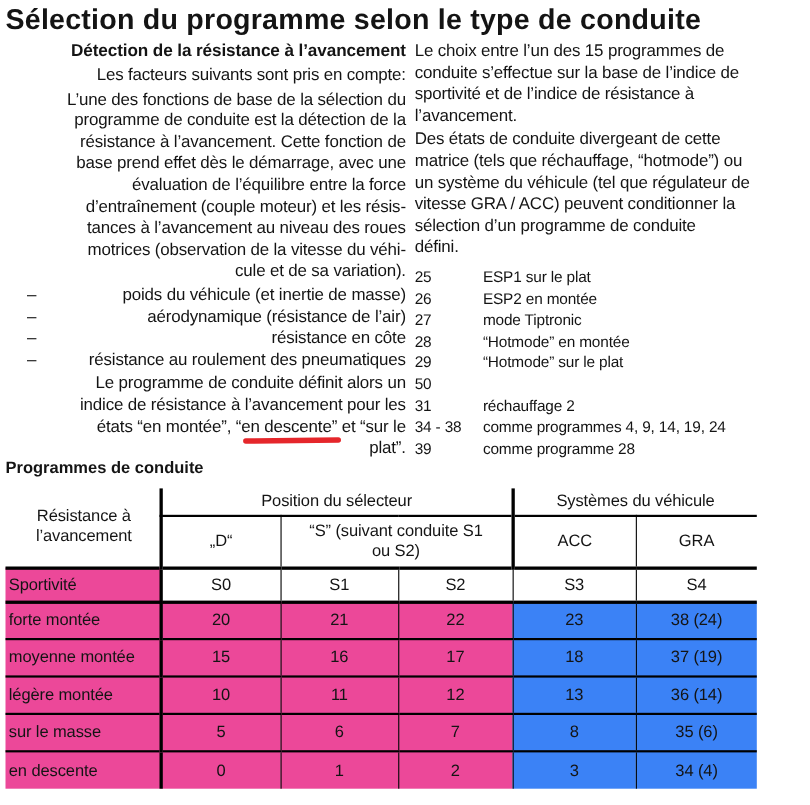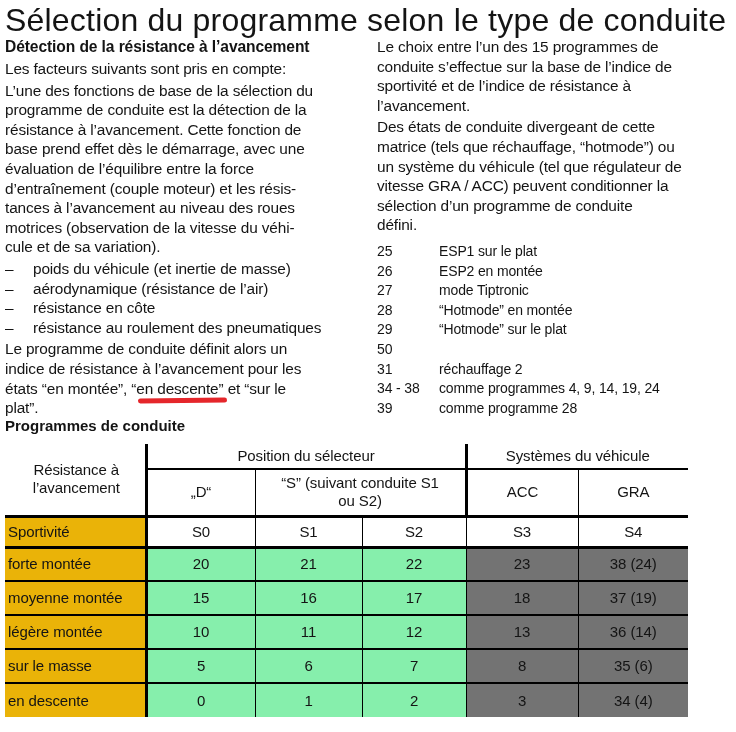--- a/index.html
+++ b/index.html
@@ -6,29 +6,29 @@
   html, body { margin: 0; padding: 0; }
   body {
     width: 736px; height: 732px; overflow: hidden;
     background: #ffffff; color: #141414;
     font-family: "Liberation Sans", sans-serif;
   }
   .page { position: relative; width: 736px; height: 732px; }
 
   .title {
     position: absolute; left: 5px; top: 2px;
-    font-size: 32px; font-weight: 400; letter-spacing: 0.2px;
+    font-size: 26px; font-weight: 700; letter-spacing: 0.2px;
     white-space: nowrap;
   }
 
   .columns {
     position: absolute; left: 5px; top: 37px; width: 726px;
     display: flex;
   }
-  .col-left  { width: 364px; }
+  .col-left  { width: 364px; text-align: right; }
   .col-right { width: 354px; margin-left: 8px; }
 
   .subheading {
     font-size: 15.6px; font-weight: 700;
     margin: 0 0 2px 0; line-height: 20px;
     letter-spacing: -0.1px;
   }
   .body-par {
     font-size: 15.4px; line-height: 19.6px; letter-spacing: -0.15px;
     margin: 0 0 2px 0; white-space: pre-line;
@@ -66,28 +66,28 @@
   }
   .r1 td { height: 25px; }
   .r2 td { height: 47px; }
   .r3 td { height: 31px; border-top: 3px solid #000; border-bottom: 3px solid #000; }
   .data-row td { height: 34px; border-top: 2.5px solid #000; }
 
   .corner {
     text-align: left; padding-left: 3px !important;
     padding-bottom: 12px;
   }
-  .row-label, .sport-label { text-align: left !important; padding-left: 3px !important; background: #eab308; }
+  .row-label, .sport-label { text-align: left !important; padding-left: 3px !important; background: #ec4899; }
 
   .b-r-thick { border-right: 3px solid #000; }
   .b-r-thin  { border-right: 1.5px solid #000; }
   .b-b-thin  { border-bottom: 2px solid #000; }
 
-  .cell-dark  { background: #86efac; }
-  .cell-light { background: #737373; }
+  .cell-dark  { background: #ec4899; }
+  .cell-light { background: #3b82f6; }
 </style>
 </head>
 <body>
 
 <div class="page">
 
   <div class="title">Sélection du programme selon le type de conduite</div>
 
   <div class="columns">
 

